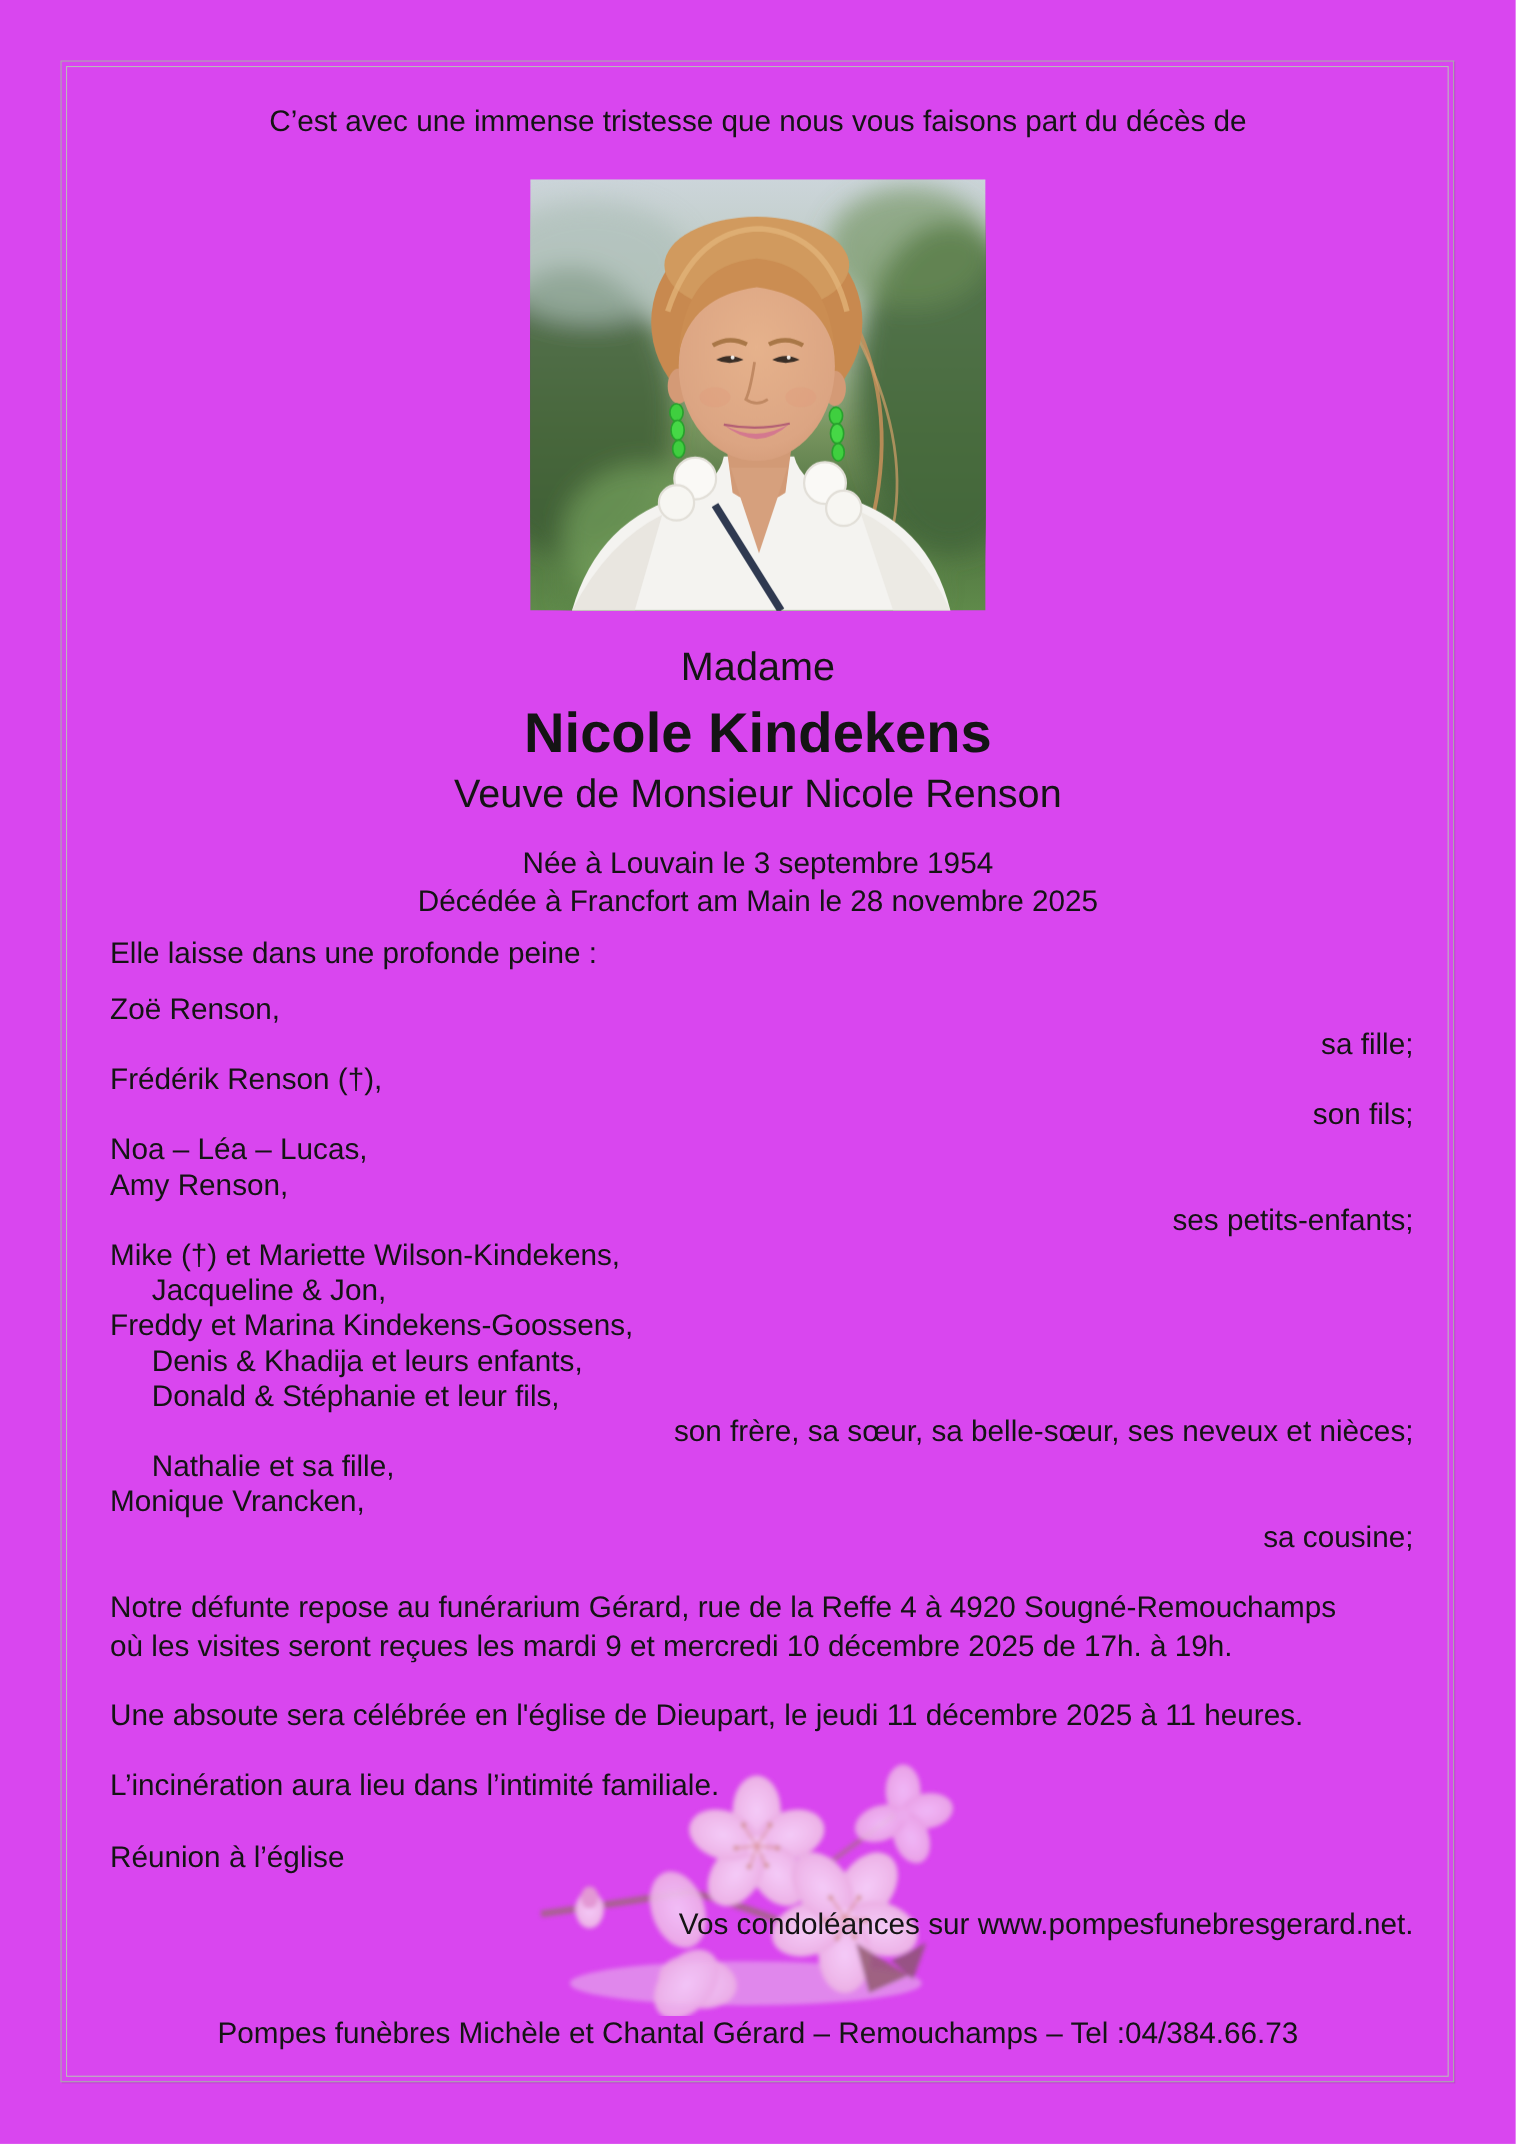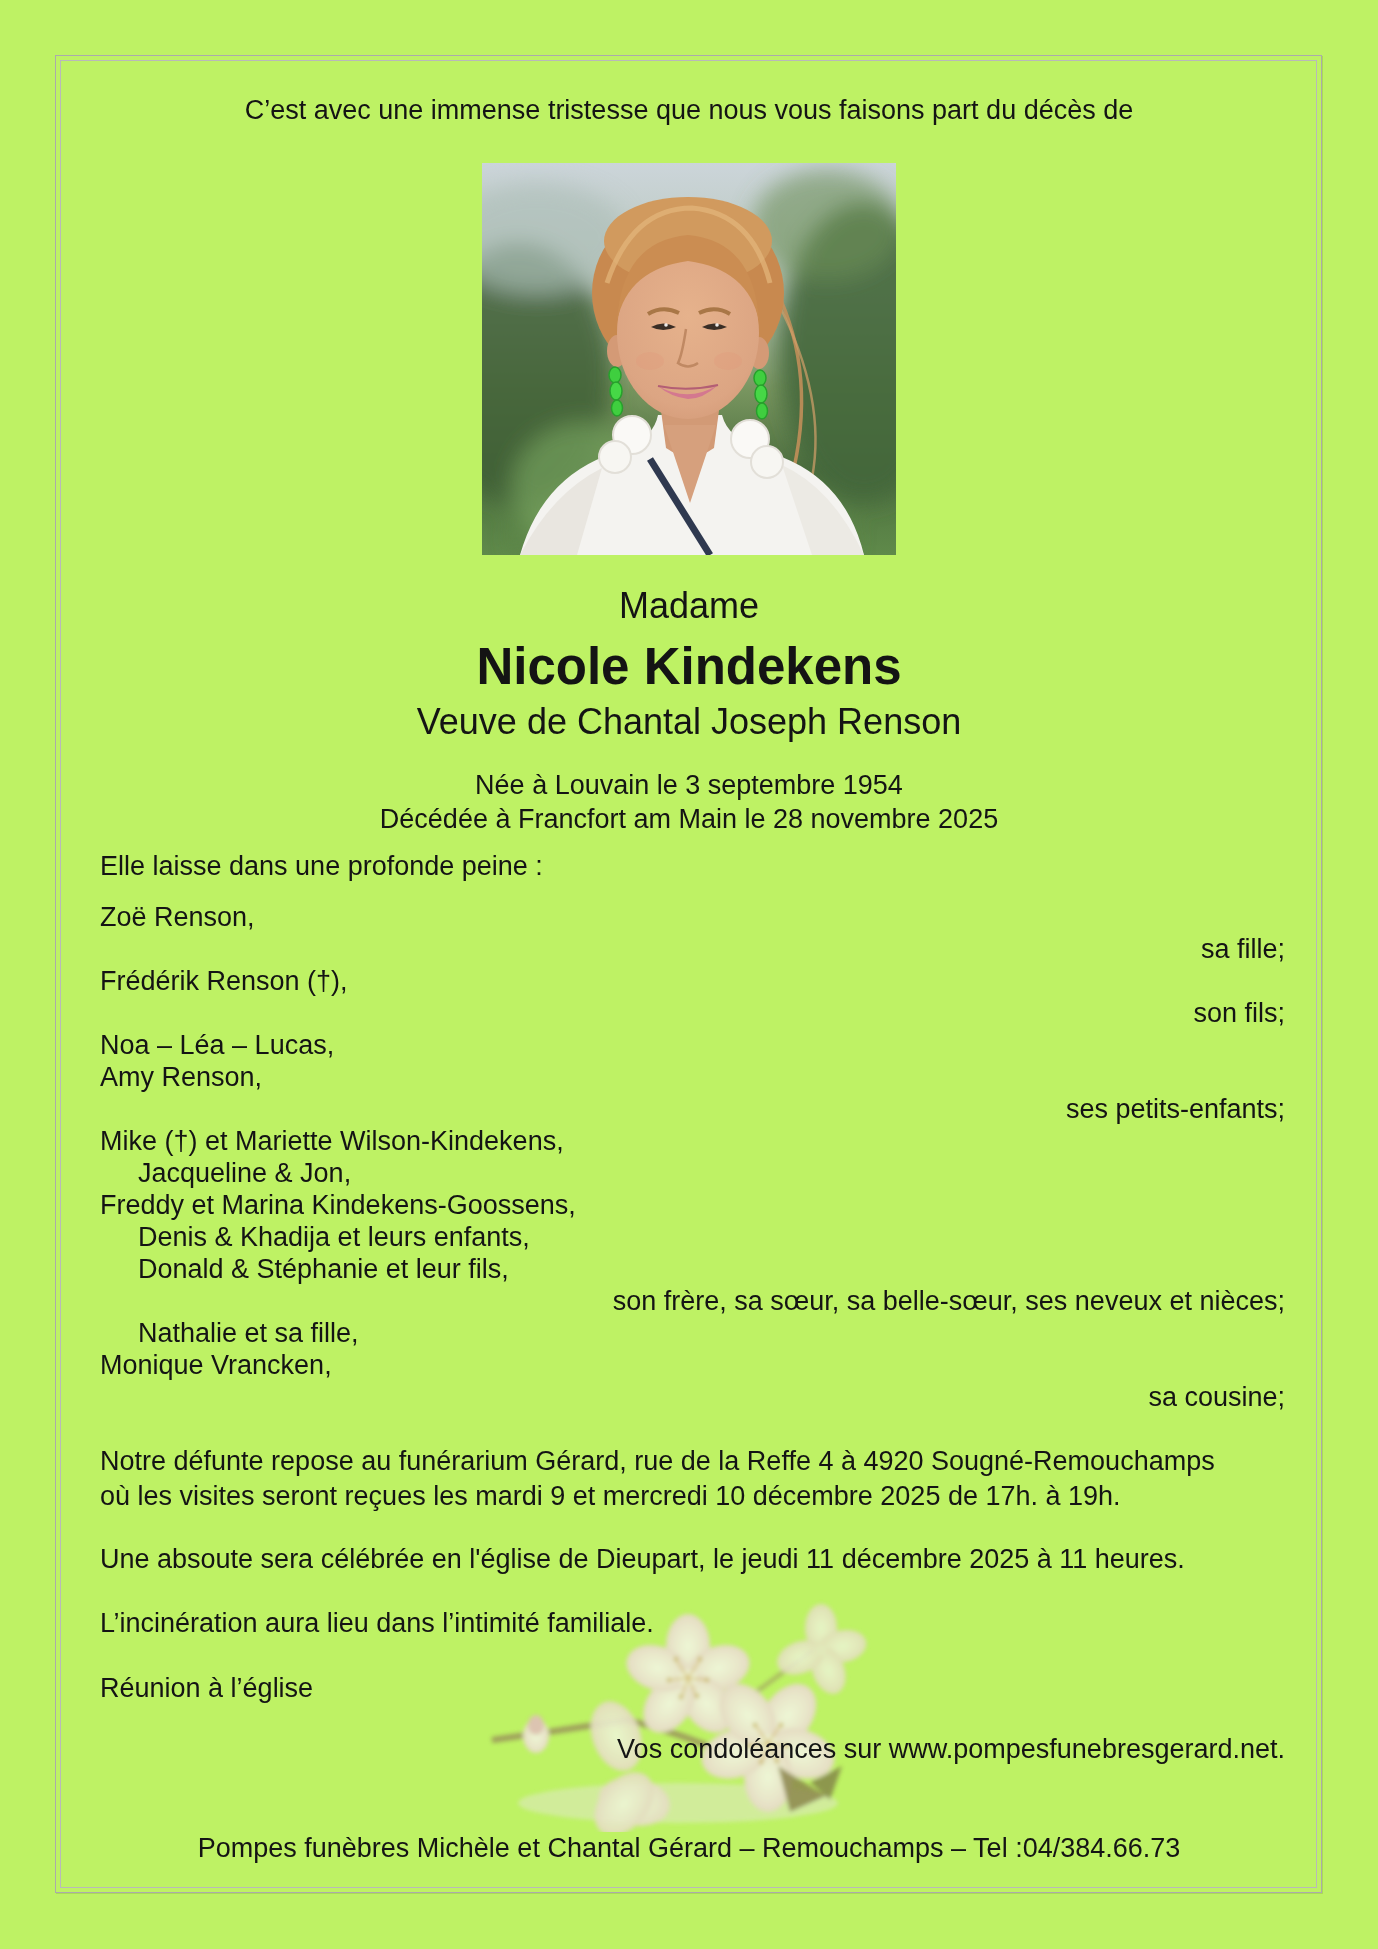--- a/index.html
+++ b/index.html
@@ -1,19 +1,19 @@
 <!DOCTYPE html>
 <html><head>
 <meta charset="utf-8">
 <style>
   html,body{margin:0;padding:0;background:#ffffff;}
   .page{
     position:relative;
     width:1378px;height:1949px;
-    background:#bef264;
+    background:#d946ef;
     font-family:"Liberation Sans","DejaVu Sans",sans-serif;
     color:#141414;
     overflow:hidden;
   }
   
   .frame-outer{
     position:absolute;left:55px;top:55px;right:56px;bottom:56px;
     border:1px solid #ababab;
     box-shadow:1px 1px 0 rgba(0,0,0,.10);
     pointer-events:none;
@@ -147,21 +147,21 @@
       <ellipse cx="246" cy="198" rx="14" ry="9" fill="#e2977b" opacity="0.3"></ellipse>
 
       <path d="M176,223 Q206,240 236,222 Q221,236 206,236 Q189,234 176,223 Z" fill="#d4788f"></path>
       <path d="M176,223 Q206,229 236,222" stroke="#b35e74" stroke-width="2" fill="none"></path>
     </svg>
   </div>
 
   <div class="titles">
     <div class="title-madame">Madame</div>
     <div class="title-name">Nicole Kindekens</div>
-    <div class="title-veuve">Veuve de Chantal Joseph Renson</div>
+    <div class="title-veuve">Veuve de Monsieur Nicole Renson</div>
   </div>
 
   <div class="dates">
     <div>Née à Louvain le 3 septembre 1954</div>
     <div>Décédée à Francfort am Main le 28 novembre 2025</div>
   </div>
 
   <div class="family">
     <div class="lead">Elle laisse dans une profonde peine :</div>
     <div>

